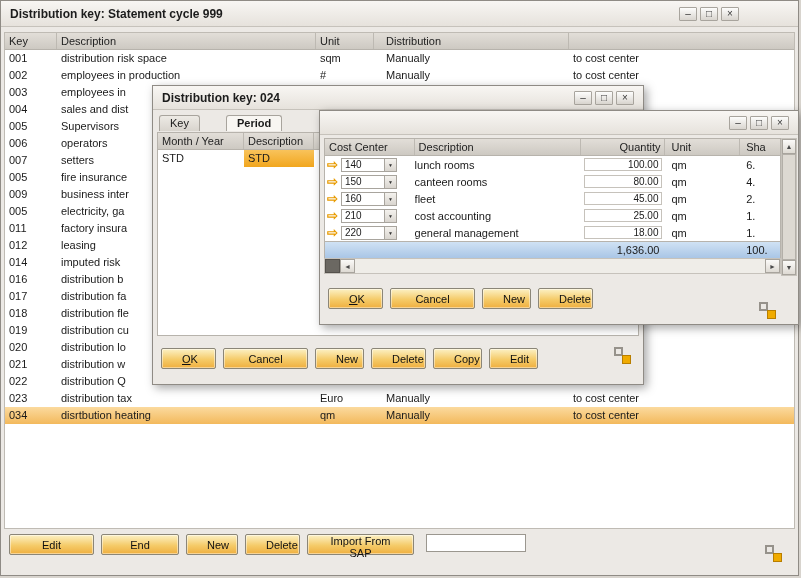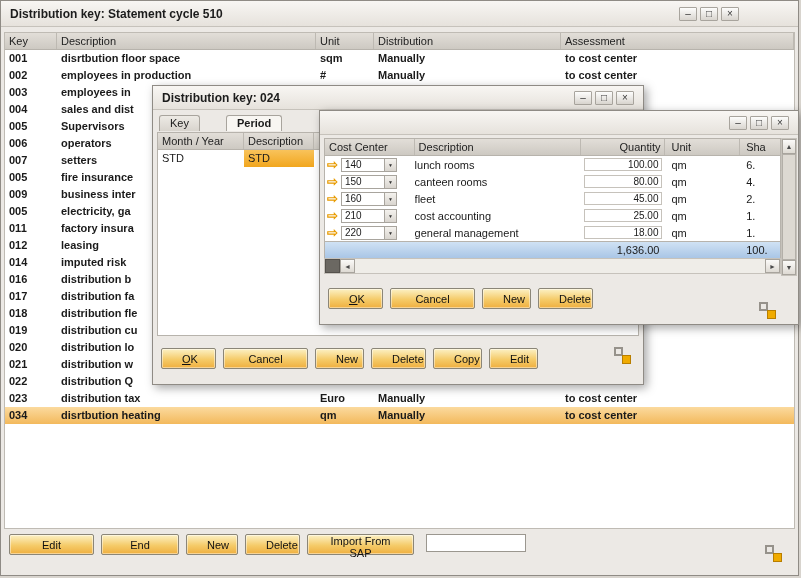--- a/index.html
+++ b/index.html
@@ -28,24 +28,24 @@
   .main-table {
     position:absolute; left:3px; right:3px; top:31px; bottom:46px;
     background:#fff; border:1px solid #BFBBB4; overflow:hidden;
   }
   .grid-header {
     display:flex; height:17px; line-height:16px;
     background:linear-gradient(#E2DED8,#CDC9C2);
     border-bottom:1px solid #B7B3AC; color:#222;
   }
   .hcell { padding:0 4px; border-right:1px solid #BDB9B2; overflow:hidden; white-space:nowrap; }
-  .trow { display:flex; height:17px; line-height:17px; background:#fff;font-weight:bold; }
+  .trow { display:flex; height:17px; line-height:17px; background:#fff; }
   .trow.sel { background:linear-gradient(#FBDA9E,#F3B95C); }
   .cell { padding:0 4px; overflow:hidden; white-space:nowrap; }
-  .c-key{width:52px;} .c-desc{width:259px;} .c-unit{width:58px;} .c-dist{width:187px;} .c-assess{flex:1;}
+  .c-key{width:52px;} .c-desc{width:259px;} .c-unit{width:58px;} .c-dist{width:187px;margin-left:8px;} .c-assess{flex:1;}
   .bottombar { position:absolute; left:0; right:0; bottom:0; height:44px; padding:3px 8px 0 8px; display:flex; gap:7px; align-items:flex-start; }
   .btn {
     height:21px; border:1px solid #8B8678; border-radius:2px; font-family:inherit; font-size:11px; color:#111;
     background:linear-gradient(#FCF1C5,#F5CB69 55%,#EFAF3F);
     box-shadow:inset 0 0 0 1px rgba(255,255,255,0.45); padding:0 20px;
   }
   .w85{width:85px;} .w78{width:78px;} .w52{width:52px;} .w55{width:55px;} .w63{width:85px;} .w49{width:49px;} .w107{width:107px;}
   .txt {
     margin-left:5px; width:100px; height:18px; border:1px solid #9B978F; background:#fff;
     font-family:inherit; font-size:11px; padding:0 3px;
@@ -93,39 +93,38 @@
   .splitter { width:15px; height:100%; background:#6B6862; border:1px solid #55524D; }
   .dlg3 .btnrow { top:177px; }
   .dlg3 .formicon { right:22px; bottom:5px; }
   u { text-decoration:underline; }
 </style>
 </head>
 <body>
 
 <div class="window main">
   <div class="titlebar">
-    <span>Distribution key: Statement cycle 510</span>
+    <span>Distribution key: Statement cycle 999</span>
     <span class="controls">
       <span class="ctrl">–</span>
       <span class="ctrl">□</span>
       <span class="ctrl">×</span>
     </span>
   </div>
   <div class="main-table">
     <div class="grid-header">
       <div class="hcell c-key">Key</div>
       <div class="hcell c-desc">Description</div>
       <div class="hcell c-unit">Unit</div>
       <div class="hcell c-dist">Distribution</div>
-      <div class="hcell c-assess">Assessment</div>
     </div>
     <div>
         <div class="trow">
           <div class="cell c-key">001</div>
-          <div class="cell c-desc">disrtbution floor space</div>
+          <div class="cell c-desc">distribution risk space</div>
           <div class="cell c-unit">sqm</div>
           <div class="cell c-dist">Manually</div>
           <div class="cell c-assess">to cost center</div>
         </div>
         <div class="trow">
           <div class="cell c-key">002</div>
           <div class="cell c-desc">employees in production</div>
           <div class="cell c-unit">#</div>
           <div class="cell c-dist">Manually</div>
           <div class="cell c-assess">to cost center</div>

